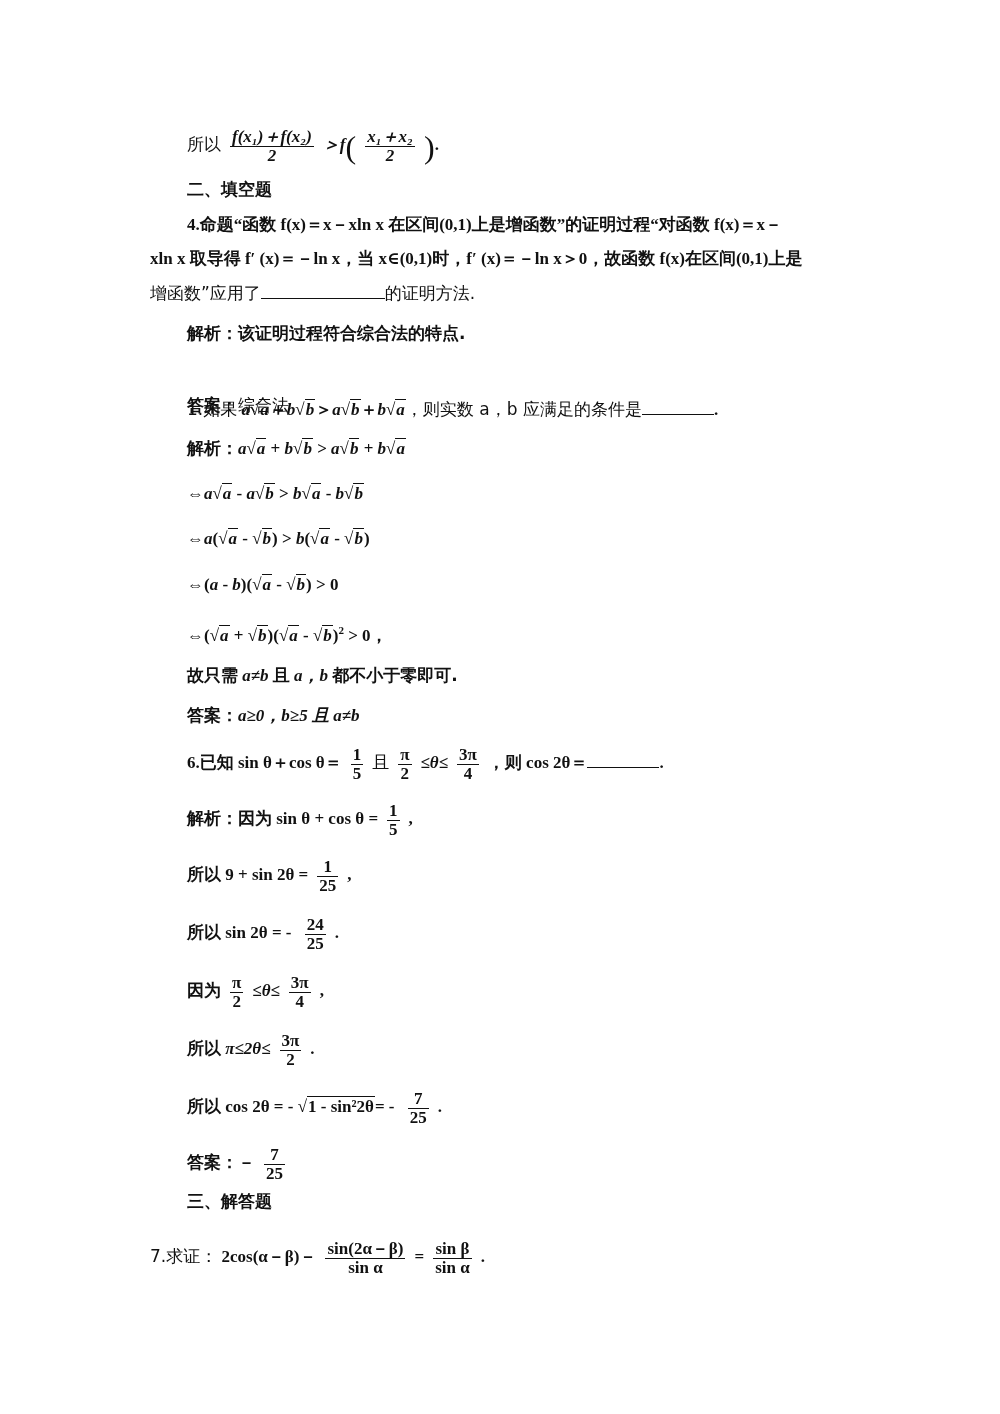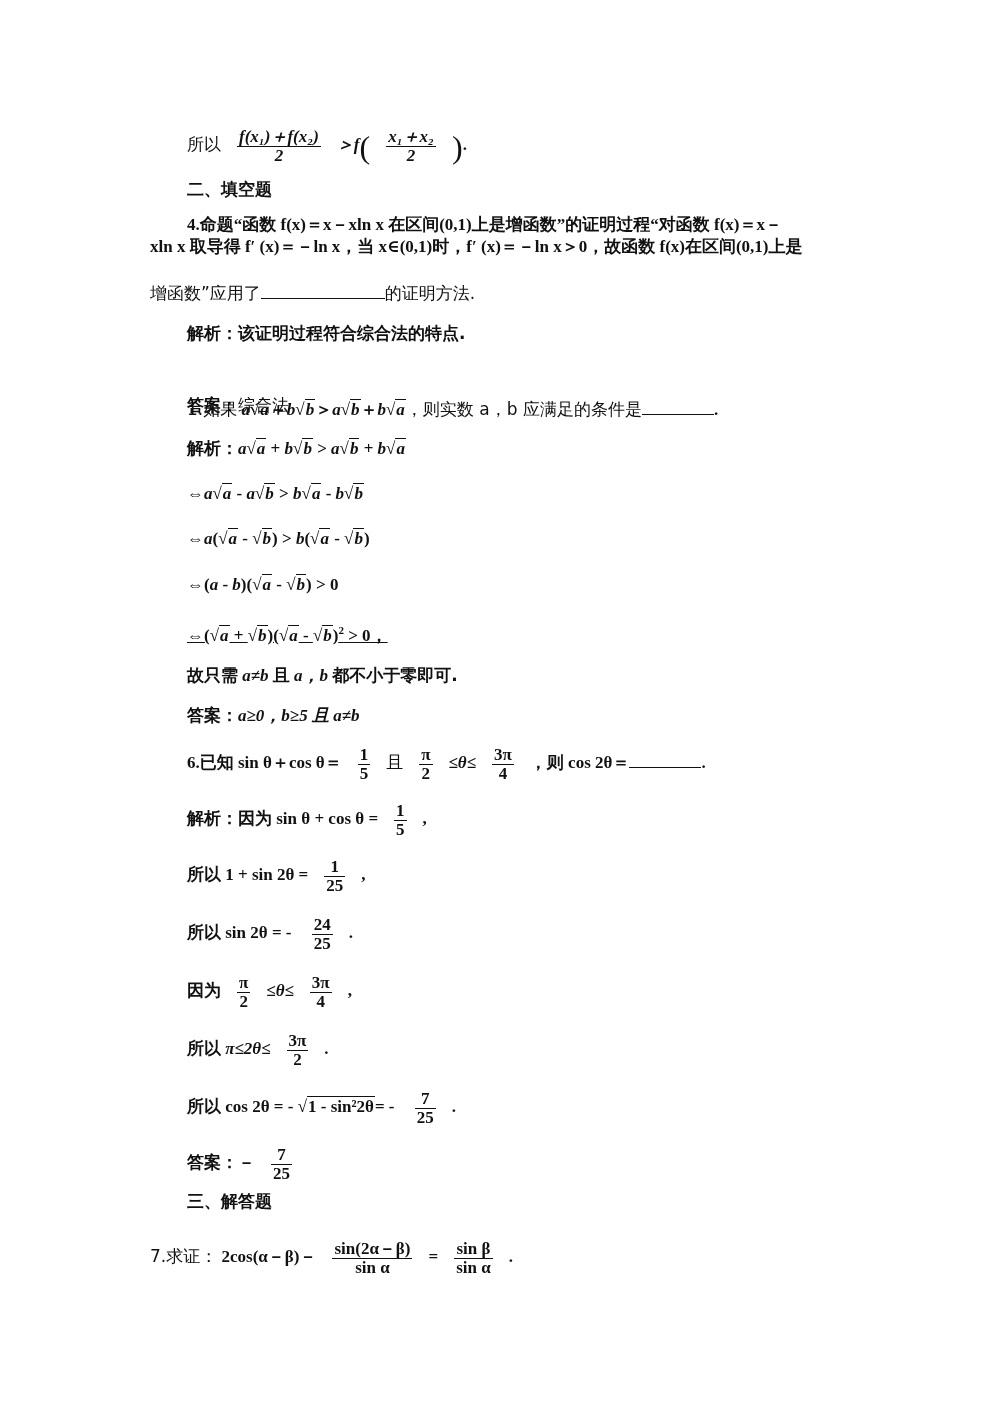--- a/index.html
+++ b/index.html
@@ -8,42 +8,42 @@
     font-family: "Liberation Serif", "DejaVu Serif", serif;
     color: #111111; font-weight: bold; font-size: 17px;
   }
   .line { position: absolute; left: 187px; white-space: nowrap; line-height: 22px; }
   .full { left: 150px; }
   .sans { font-family: "DejaVu Sans", "Liberation Sans", sans-serif; font-weight: bold; }
   .cjk { font-family: "DejaVu Sans", sans-serif; font-weight: normal; }
   i, .it { font-style: italic; }
   .frac {
     display: inline-block; vertical-align: middle; text-align: center;
-    margin: 0 16px; line-height: 18px;
+    margin: 0 9px; line-height: 18px;
   }
   .frac > span { display: block; padding: 0 2px; }
   .frac .num { border-bottom: 1.5px solid #111; }
   .sqrt { display: inline-block; }
   .sqrt .rad { font-style: normal; }
   .sqrt .arg { border-top: 1.5px solid #111; padding: 0 1px; font-style: italic; }
   .blank { display: inline-block; border-bottom: 1.5px solid #111; height: 16px; vertical-align: baseline; }
   .paren-big { font-size: 32px; font-weight: normal; vertical-align: middle; line-height: 20px; }
   sup { font-size: 11px; }
 </style>
 </head>
 <body>
 
 <div class="line" style="top:128px;">
   <span class="cjk">所以</span><span class="frac it"><span class="num">f(x₁)＋f(x₂)</span><span class="den">2</span></span><span class="it">＞f</span><span class="paren-big">(</span><span class="frac it"><span class="num">x₁＋x₂</span><span class="den">2</span></span><span class="paren-big">)</span><span>.</span>
 </div>
 
 <div class="line sans" style="top:178px;">二、填空题</div>
 
 <div class="line" style="top:214px;">4.命题“函数 f(x)＝x－xln x 在区间(0,1)上是增函数”的证明过程“对函数 f(x)＝x－</div>
-<div class="line full" style="top:236px;text-align:right;">xln x 取导得 f′ (x)＝－ln x，当 x∈(0,1)时，f′ (x)＝－ln x＞0，故函数 f(x)在区间(0,1)上是</div>
+<div class="line full" style="top:248px;text-align:right;">xln x 取导得 f′ (x)＝－ln x，当 x∈(0,1)时，f′ (x)＝－ln x＞0，故函数 f(x)在区间(0,1)上是</div>
 <div class="line full" style="top:282px;text-align:center;">
   <span class="cjk">增函数”应用了</span><span class="blank" style="width:124px;"></span><span class="cjk">的证明方法.</span>
 </div>
 <div class="line sans" style="top:322px;">
   <span>解析：</span><span>该证明过程符合综合法的特点.</span>
 </div>
 <div class="line" style="top:362px;margin-top:32px;">
   <span class="sans">答案：</span><span class="cjk">综合法</span>
 </div>
 
@@ -56,38 +56,38 @@
 </div>
 <div class="line" style="top:483px;">
   <span>⇔</span><i>a</i><span class="sqrt"><span class="rad">√</span><span class="arg">a</span></span> - <i>a</i><span class="sqrt"><span class="rad">√</span><span class="arg">b</span></span> &gt; <i>b</i><span class="sqrt"><span class="rad">√</span><span class="arg">a</span></span> - <i>b</i><span class="sqrt"><span class="rad">√</span><span class="arg">b</span></span>
 </div>
 <div class="line" style="top:528px;">
   <span>⇔</span><i>a</i>(<span class="sqrt"><span class="rad">√</span><span class="arg">a</span></span> - <span class="sqrt"><span class="rad">√</span><span class="arg">b</span></span>) &gt; <i>b</i>(<span class="sqrt"><span class="rad">√</span><span class="arg">a</span></span> - <span class="sqrt"><span class="rad">√</span><span class="arg">b</span></span>)
 </div>
 <div class="line" style="top:574px;">
   <span>⇔</span>(<i>a</i> - <i>b</i>)(<span class="sqrt"><span class="rad">√</span><span class="arg">a</span></span> - <span class="sqrt"><span class="rad">√</span><span class="arg">b</span></span>) &gt; 0
 </div>
-<div class="line" style="top:619px;text-decoration:underline;">
+<div class="line" style="top:619px;">
   <span>⇔</span>(<span class="sqrt"><span class="rad">√</span><span class="arg">a</span></span> + <span class="sqrt"><span class="rad">√</span><span class="arg">b</span></span>)(<span class="sqrt"><span class="rad">√</span><span class="arg">a</span></span> - <span class="sqrt"><span class="rad">√</span><span class="arg">b</span></span>)<sup>2</sup> &gt; 0，
 </div>
 <div class="line" style="top:664px;">
   <span class="sans">故只需</span> <i>a≠b</i> <span class="sans">且</span> <i>a，b</i> <span class="sans">都不小于零即可.</span>
 </div>
 <div class="line" style="top:704px;">
   <span class="sans">答案：</span><span class="it">a≥0，b≥5 且 a≠b</span>
 </div>
 
 <div class="line" style="top:746px;">
   <span>6.已知 sin θ＋cos θ＝</span><span class="frac"><span class="num">1</span><span class="den">5</span></span><span class="cjk">且</span><span class="frac"><span class="num">π</span><span class="den">2</span></span><span class="it">≤θ≤</span><span class="frac"><span class="num">3π</span><span class="den">4</span></span><span>，则 cos 2θ＝</span><span class="blank" style="width:72px;"></span><span>.</span>
 </div>
 <div class="line" style="top:802px;">
   <span class="sans">解析：</span><span class="sans">因为</span> <span>sin θ + cos θ =</span><span class="frac"><span class="num">1</span><span class="den">5</span></span>,
 </div>
 <div class="line" style="top:858px;">
-  <span class="sans">所以</span> <span>1 + sin 2θ =</span><span class="frac"><span class="num">1</span><span class="den">25</span></span>,
+  <span class="sans">所以</span> <span>9 + sin 2θ =</span><span class="frac"><span class="num">1</span><span class="den">25</span></span>,
 </div>
 <div class="line" style="top:916px;">
   <span class="sans">所以</span> <span>sin 2θ =  -</span> <span class="frac"><span class="num">24</span><span class="den">25</span></span>.
 </div>
 <div class="line" style="top:974px;">
   <span class="sans">因为</span><span class="frac"><span class="num">π</span><span class="den">2</span></span><span class="it">≤θ≤</span><span class="frac"><span class="num">3π</span><span class="den">4</span></span>,
 </div>
 <div class="line" style="top:1032px;">
   <span class="sans">所以</span> <span class="it">π≤2θ≤</span><span class="frac"><span class="num">3π</span><span class="den">2</span></span>.
 </div>

